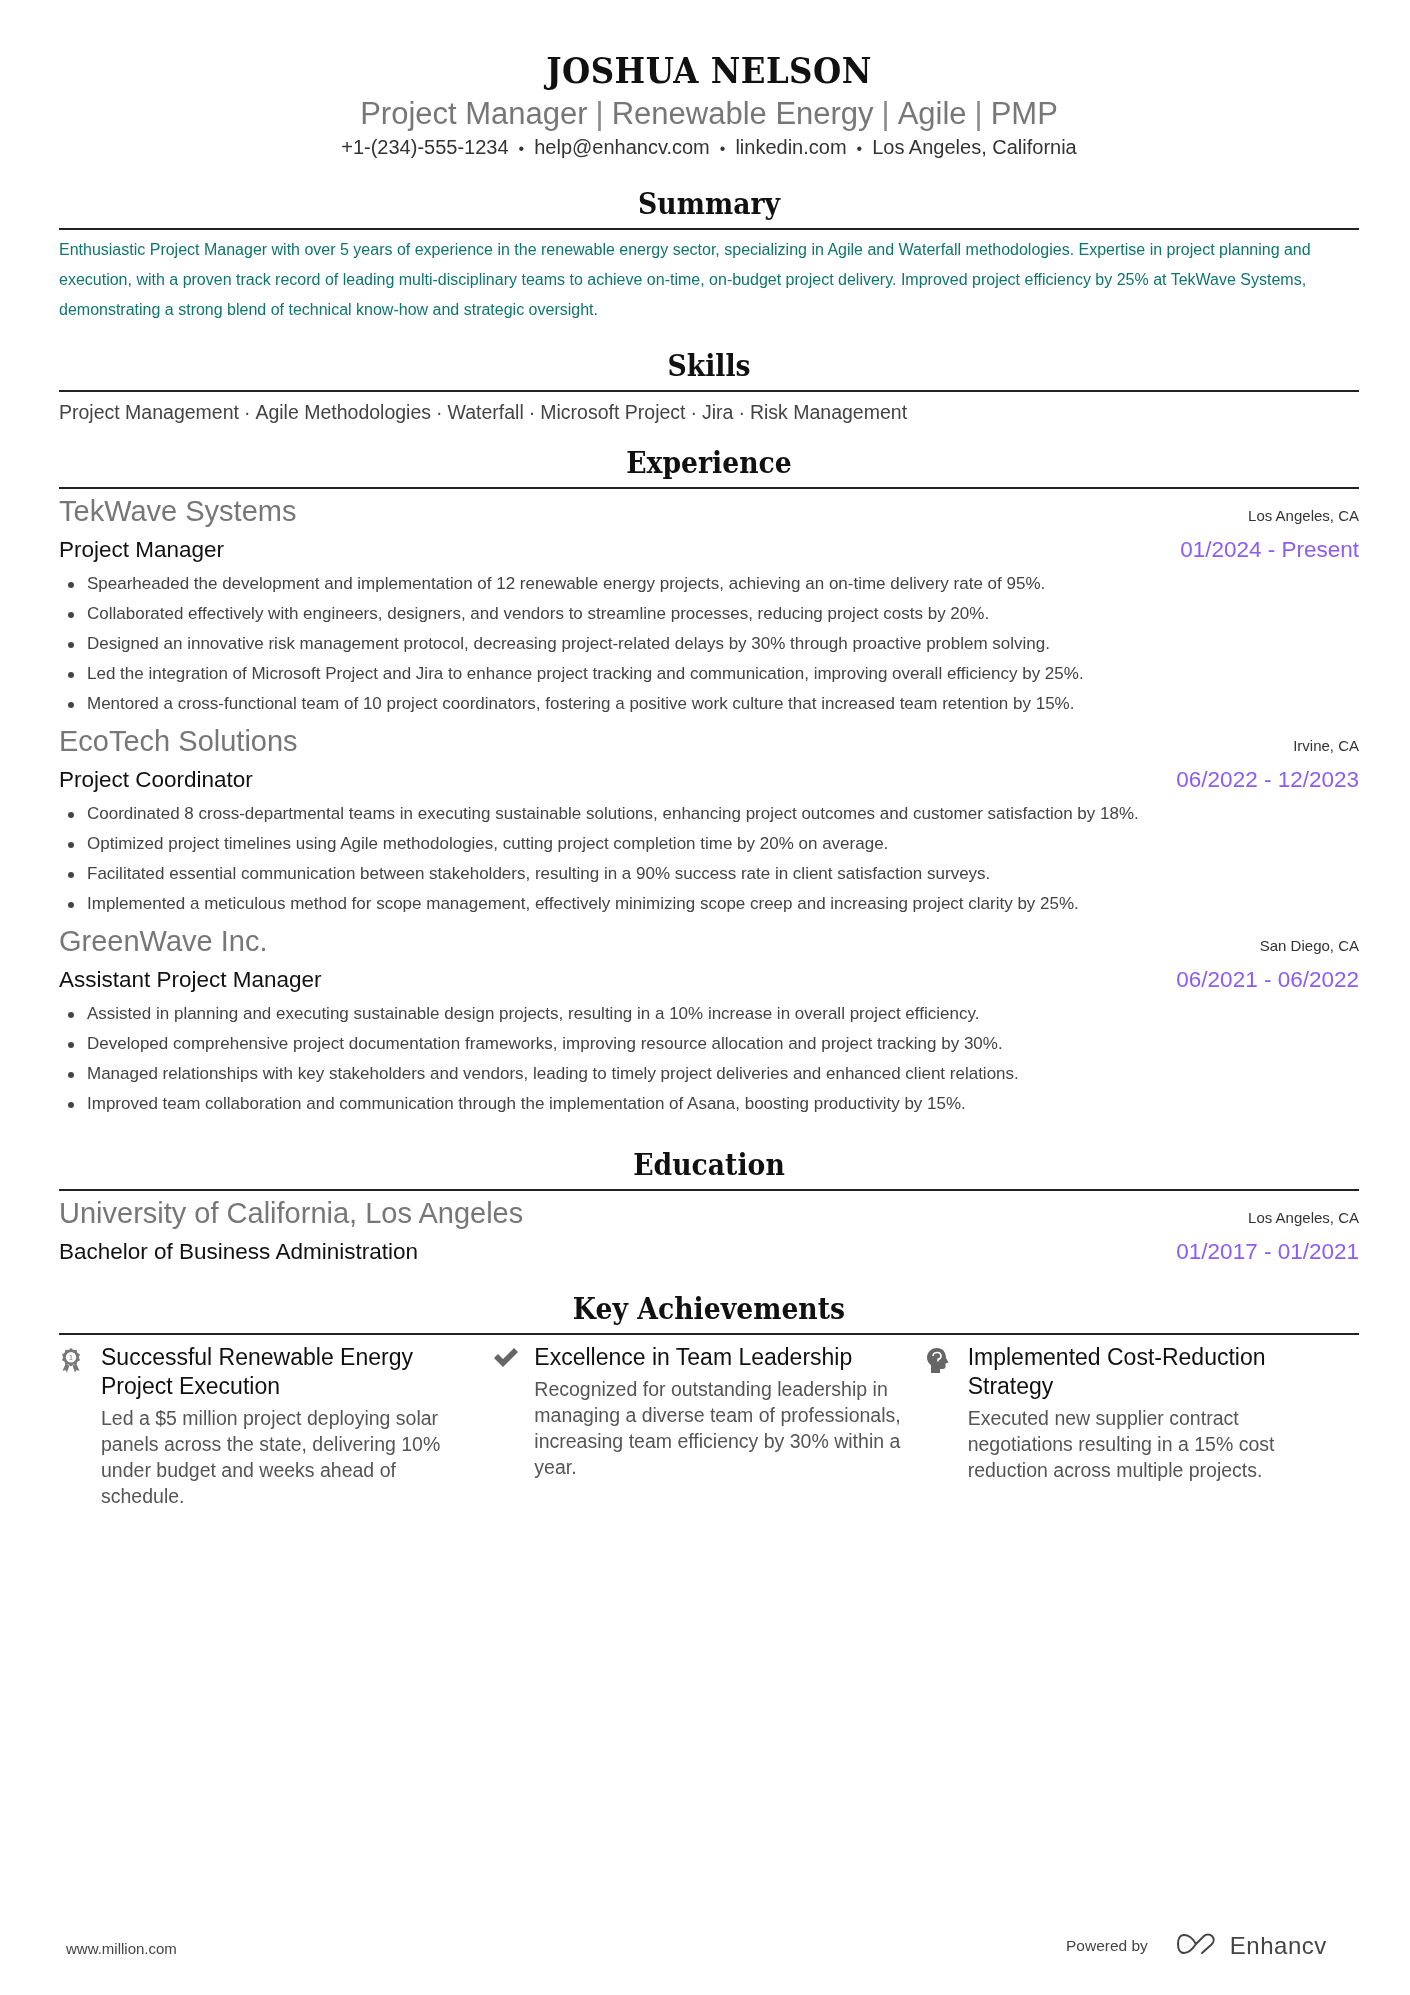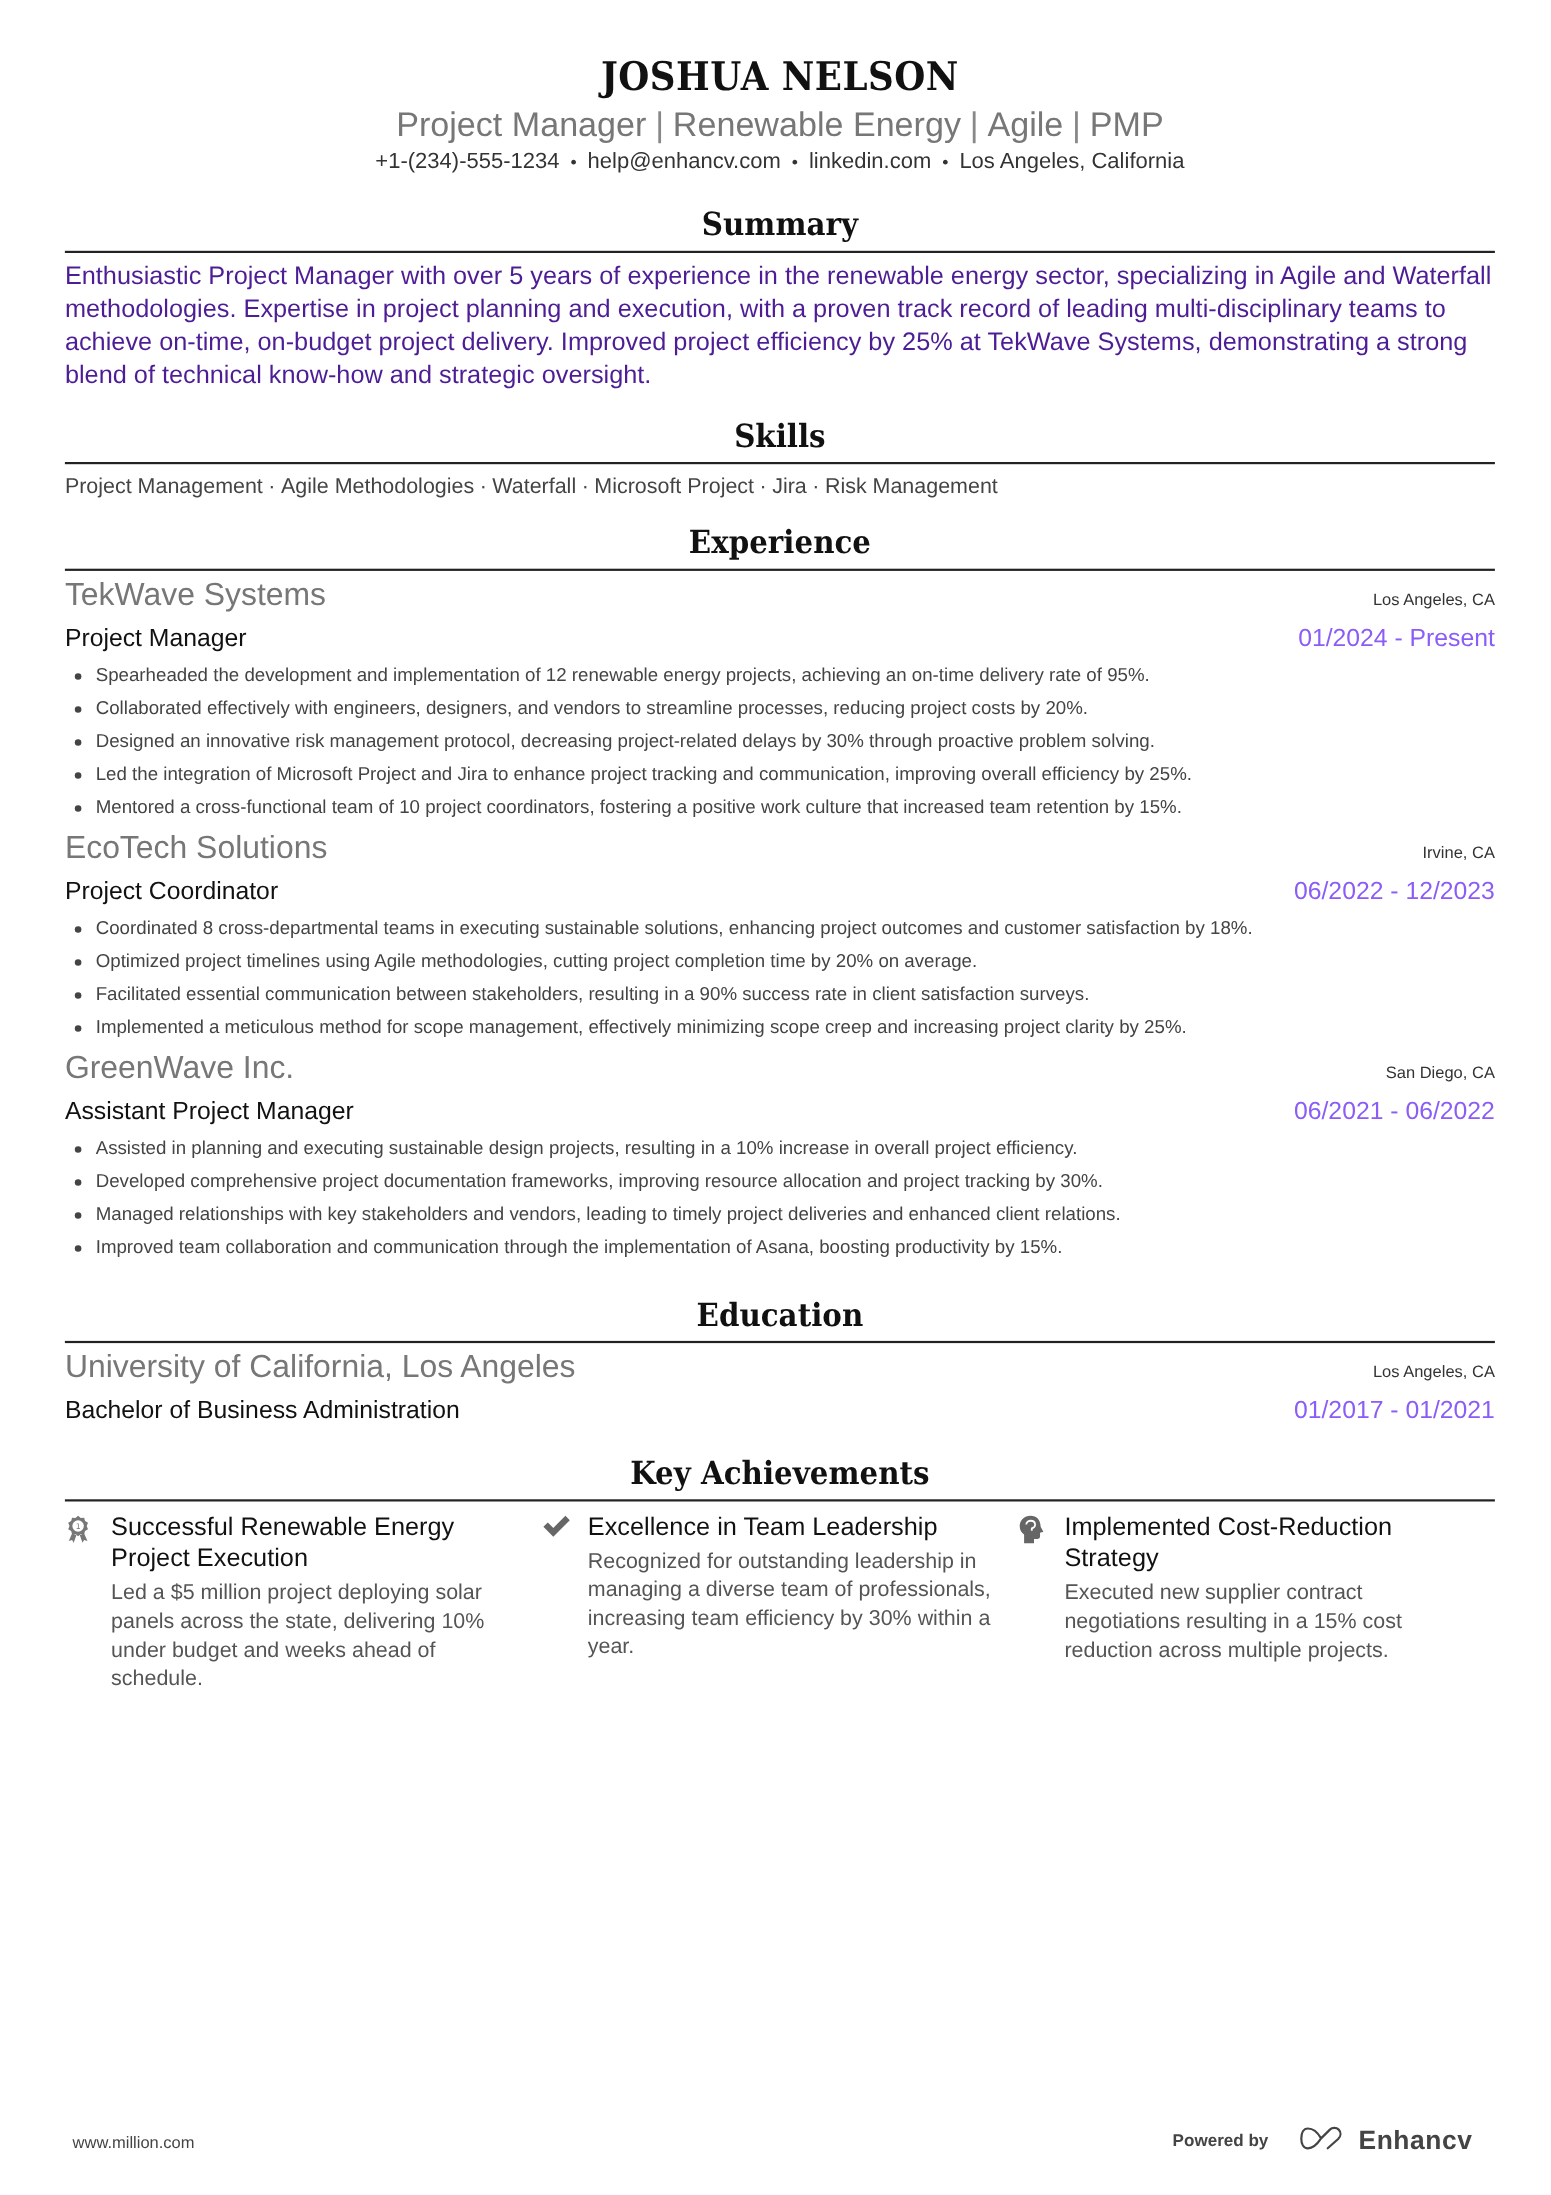--- a/index.html
+++ b/index.html
@@ -45,23 +45,23 @@
     font-size: 29px;
     font-weight: bold;
     text-align: center;
     color: #111111;
     line-height: 36px;
     transform: scaleX(0.92);
   }
   .sec-rule { border-top: 2px solid #222222; margin-top: 6px; }
 
   .summary-text {
-    font-size: 23px;
+    font-size: 16px;
     line-height: 30px;
-    color: #4c1d95;
+    color: #0f766e;
     margin-top: 5px;
   }
   .skills-text {
     font-size: 19.5px;
     line-height: 30px;
     color: #444444;
     margin-top: 5px;
   }
   .skills-text .sd { margin: 0 5px; }
 
@@ -96,21 +96,21 @@
   .ach-title { font-size: 23px; line-height: 29px; color: #111111; }
   .ach-desc { font-size: 19.5px; line-height: 26px; color: #555555; margin-top: 4px; }
 
   
   .footer-left {
     position: absolute; left: 66px; top: 1940px;
     font-size: 15px; color: #444444;
   }
   .footer-right {
     position: absolute; left: 1066px; top: 1932px;
-    display: flex; align-items: center; font-weight: bold;
+    display: flex; align-items: center;
   }
   .powered { font-size: 15.5px; color: #444444; margin-right: 28px; }
   .brand { font-size: 24px; color: #444444; margin-left: 10px; letter-spacing: 0.5px; }
 </style>
 </head>
 <body>
 
 <div class="page">
 
   <div class="hdr">

